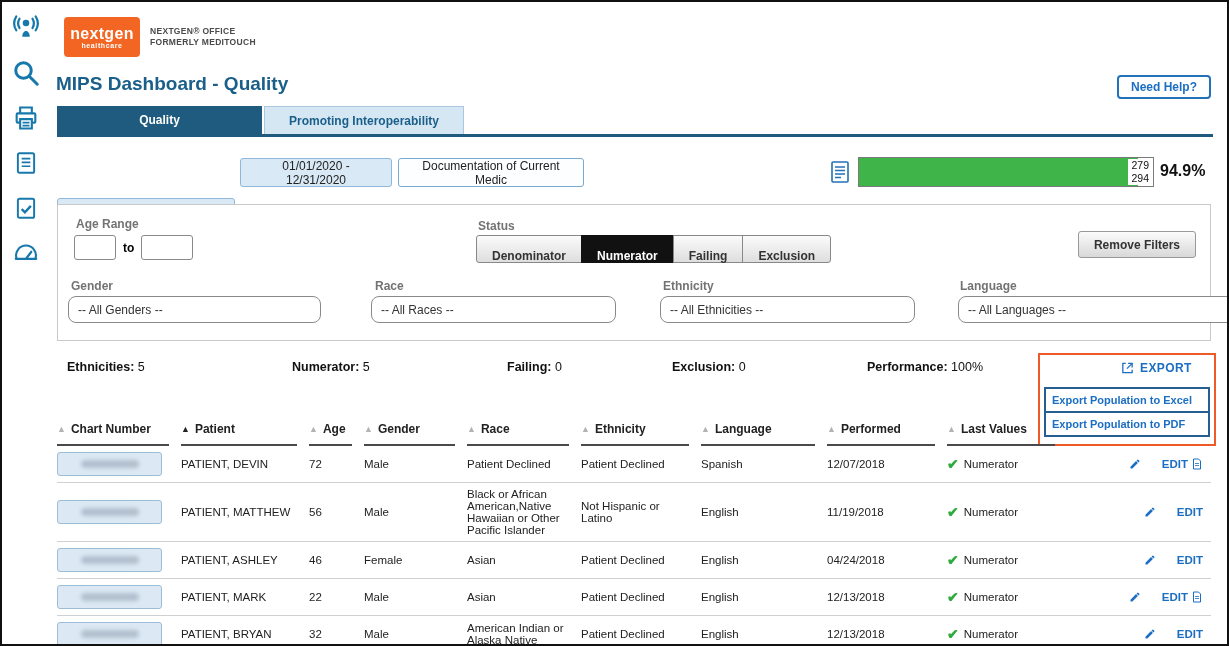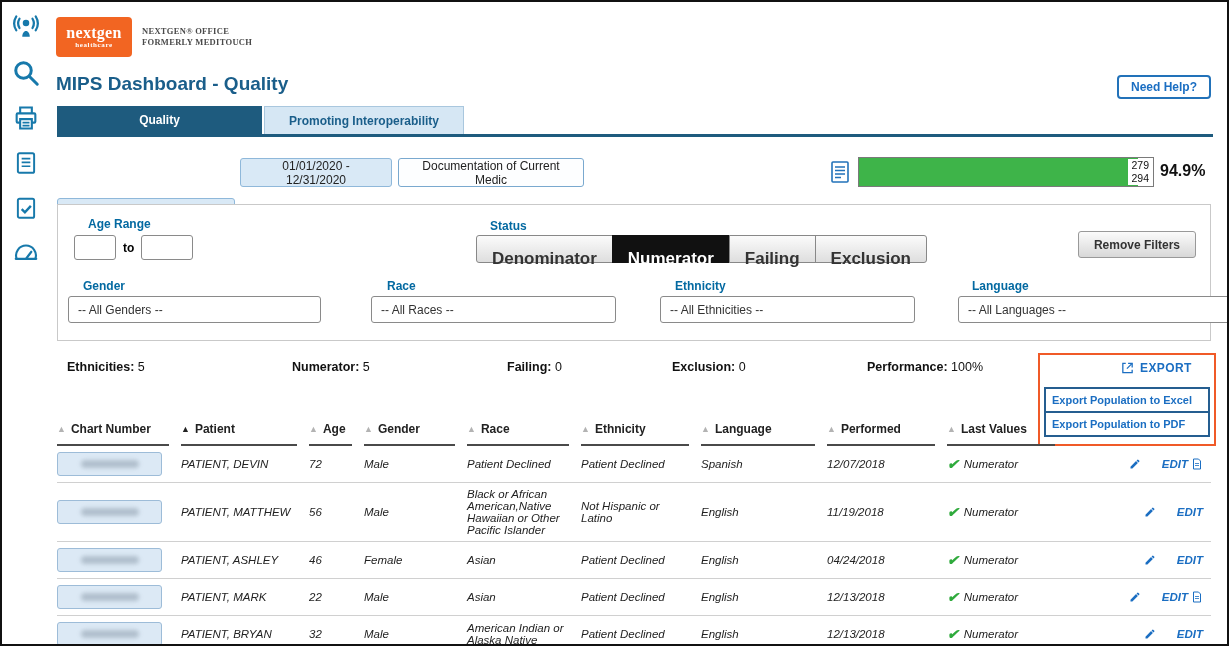--- a/index.html
+++ b/index.html
@@ -5,21 +5,21 @@
   * { box-sizing: border-box; margin: 0; padding: 0; }
   body { font-family: "Liberation Sans", sans-serif; background: #fff; }
   .page { position: relative; width: 1229px; height: 646px; border: 2px solid #111; background: #fff; overflow: hidden; }
 
   
   .sidebar { position: absolute; left: 0; top: 0; width: 48px; padding-top: 10px;
              display: flex; flex-direction: column; align-items: center; gap: 13px; }
   .side-icon { width: 34px; height: 32px; display: flex; align-items: center; justify-content: center; cursor: pointer; }
 
   
-  .brand-area { position: absolute; left: 54px; top: 15px; display: flex; align-items: center; gap: 10px; font-family: Liberation Serif, serif; }
+  .brand-area { position: absolute; left: 62px; top: 15px; display: flex; align-items: center; gap: 10px; }
   .logo { width: 76px; height: 40px; background: #f26522; border-radius: 4px; color: #fff;
           display: flex; flex-direction: column; align-items: center; justify-content: center; }
   .logo-main { font-size: 16px; font-weight: bold; letter-spacing: .3px; line-height: 16px; }
   .logo-sub { font-size: 7px; font-weight: bold; letter-spacing: .6px; }
   .brand-text { font-size: 8.5px; font-weight: bold; color: #4a4a4a; line-height: 1.35; letter-spacing: .3px; }
   .page-title { position: absolute; left: 54px; top: 71px; font-size: 19px; font-weight: bold; color: #1a5e8a; }
   .need-help { position: absolute; right: 16px; top: 73px; background: #fff; border: 2px solid #2272b9;
                border-radius: 4px; padding: 3px 12px; color: #1b6ec2; font-weight: bold; font-size: 12px; cursor: pointer; }
 
   
@@ -40,39 +40,39 @@
   .progress { position: absolute; left: 856px; top: 155px; width: 296px; height: 30px; border: 1px solid #7a7a7a; background: #fff; }
   .progress-fill { height: 100%; background: #3eb449; }
   .progress-frac { position: absolute; right: 1px; top: 1px; bottom: 7px; display: flex; flex-direction: column;
                    justify-content: space-between; align-items: flex-end; font-size: 10.5px; color: #111; }
   .frac-top, .frac-bottom { background: #fff; padding: 0 3px; line-height: 13px; }
   .progress-percent { position: absolute; left: 1158px; top: 160px; font-size: 16px; font-weight: bold; color: #111; }
 
   
   .filter-panel { position: absolute; left: 55px; top: 202px; width: 1154px; height: 137px;
                   border: 1px solid #c9c9c9; background: #fff; }
-  .flabel { position: absolute; font-size: 12px; font-weight: bold; color: #0369a1; margin-left: 12px; }
+  .flabel { position: absolute; font-size: 12px; font-weight: bold; color: #737373; }
   .age-label { left: 18px; top: 12px; }
   .age-inputs { position: absolute; left: 16px; top: 30px; display: flex; align-items: center; gap: 7px; }
   .age-input { width: 42px; height: 25px; border: 1px solid #8a8a8a; border-radius: 3px; font-size: 12px; padding: 0 5px; }
   .age-input.max { width: 52px; }
   .age-to { font-size: 12px; font-weight: bold; }
   .status-label { left: 420px; top: 14px; }
   .segmented { position: absolute; left: 418px; top: 30px; display: flex; }
-  .seg { height: 25px; padding: 13px 15px; font-size: 17px; font-weight: bold; color: #333;
+  .seg { height: 25px; padding: 13px 15px; font-size: 12px; font-weight: bold; color: #333;
          background: linear-gradient(#fbfbfb, #dedede); border: 1px solid #888; margin-left: -1px; cursor: pointer;
          font-family: "Liberation Sans", sans-serif; }
   .seg:first-child { border-radius: 3px 0 0 3px; margin-left: 0; }
   .seg:last-child { border-radius: 0 3px 3px 0; }
   .seg.active { background: #111; color: #fff; border-color: #111; }
   .remove-filters { position: absolute; right: 14px; top: 26px; height: 27px; padding: 0 15px; font-size: 12px;
                     font-weight: bold; color: #333; background: linear-gradient(#fbfbfb, #d8d8d8);
                     border: 1px solid #999; border-radius: 3px; cursor: pointer; font-family: "Liberation Sans", sans-serif; }
   .dd-label { top: 74px; }
-  .dd-box { position: absolute; top: 91px; height: 27px; border: 1px solid #8a8a8a; border-radius: 3px;
+  .dd-box { position: absolute; top: 91px; height: 27px; border: 1px solid #8a8a8a; border-radius: 8px;
             background: #fff; font-size: 12px; color: #333; display: flex; align-items: center; padding: 0 9px; cursor: pointer; }
   .dd-gender-label { left: 13px; } .dd-gender { left: 10px; width: 253px; }
   .dd-race-label { left: 317px; } .dd-race { left: 313px; width: 245px; }
   .dd-eth-label { left: 605px; } .dd-eth { left: 602px; width: 255px; }
   .dd-lang-label { left: 902px; } .dd-lang { left: 900px; width: 297px; }
 
   
   .summary { position: absolute; left: 55px; top: 358px; width: 1154px; height: 20px; font-size: 12.5px; color: #111; }
   .stat { position: absolute; white-space: nowrap; }
   .stat b { font-weight: bold; }
@@ -87,21 +87,21 @@
 
   
   .table { position: absolute; left: 55px; top: 414px; width: 1154px; }
   .thead, .tr { display: grid; grid-template-columns: 124px 128px 55px 103px 114px 120px 126px 120px 120px 1fr; align-items: end; }
   .th { margin-right: 12px; border-bottom: 2px solid #4a4a4a; padding: 6px 0 8px; font-size: 12px; font-weight: bold;
         color: #222; display: flex; align-items: center; gap: 5px; white-space: nowrap; cursor: pointer; }
   .th.th-edit { border-bottom: none; margin-right: 0; cursor: default; }
   .sort { font-size: 9px; color: #b3b3b3; line-height: 1; }
   .sort.sorted { color: #222; }
   .tr { align-items: center; border-bottom: 1px solid #d0d0d0; min-height: 37px; }
-  .td { font-size: 11.5px; color: #222; padding: 5px 10px 5px 0; font-style: italic; }
+  .td { font-size: 11.5px; color: #222; padding: 5px 10px 5px 0; }
   .td-nowrap { white-space: nowrap; }
   .chart-btn { width: 105px; height: 24px; background: #dce9f5; border: 1px solid #9dbcd8; border-radius: 3px;
                display: flex; align-items: center; justify-content: center; cursor: pointer; }
   .redacted { width: 58px; height: 8px; background: #a9b8c6; border-radius: 4px; filter: blur(2px); opacity: .85; }
   .td-last { display: flex; align-items: center; gap: 5px; white-space: nowrap; }
   .check { color: #2faa3c; font-size: 14px; font-weight: bold; line-height: 1; }
   .td-edit { display: flex; align-items: center; justify-content: flex-end; gap: 3px; padding-right: 8px; }
   .edit-link { display: inline-flex; align-items: center; gap: 21px; color: #1b6ec2; font-weight: bold;
                font-size: 11.5px; cursor: pointer; text-decoration: none; }
   .doc-icon { cursor: pointer; }

